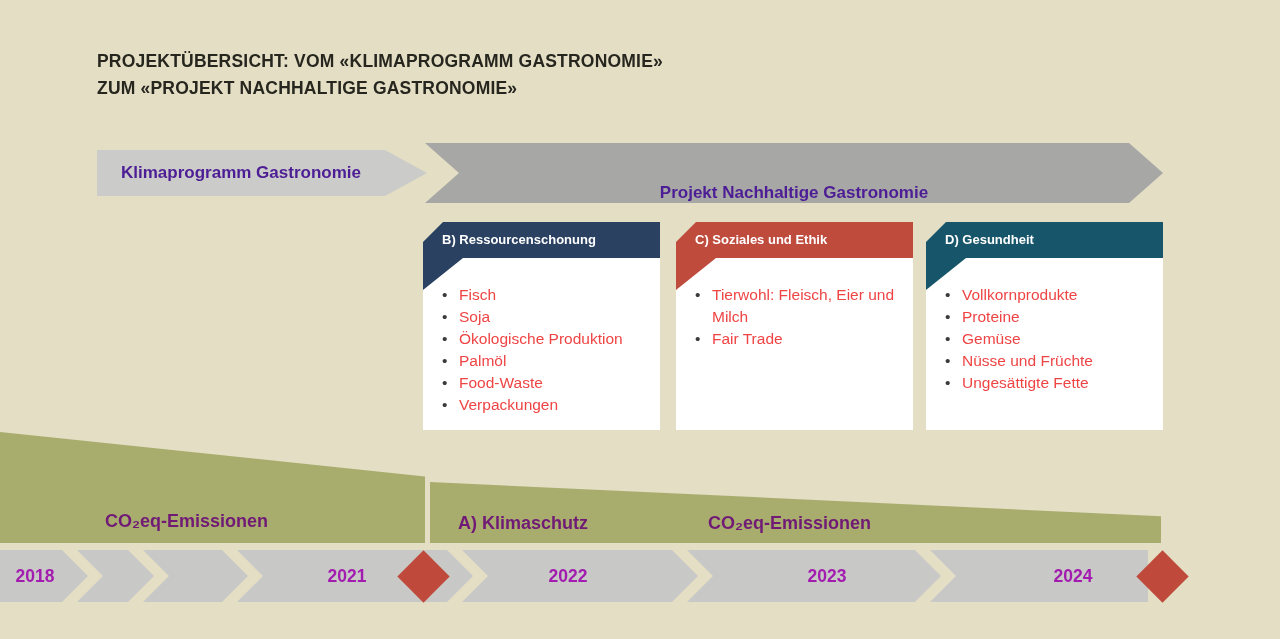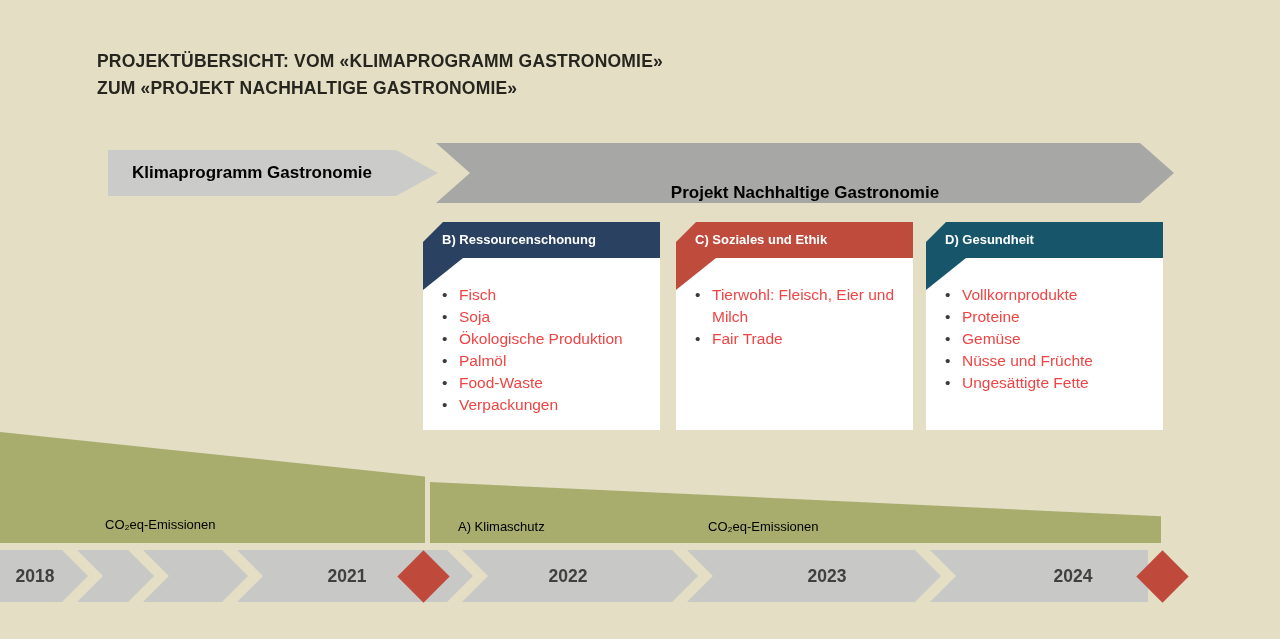--- a/index.html
+++ b/index.html
@@ -11,21 +11,21 @@
   *{box-sizing:border-box;margin:0;padding:0;}
   body{font-family:"Liberation Sans","DejaVu Sans",sans-serif;background:var(--background);}
   .stage{position:relative;width:1280px;height:639px;background:var(--background);overflow:hidden;}
 
   
   .title{position:absolute;left:97px;top:48px;font-size:17.5px;font-weight:700;
          color:var(--text_dark);line-height:26.5px;letter-spacing:.2px;}
 
   
   .banner{position:absolute;display:flex;align-items:center;font-weight:700;
-          font-size:17px;color:#000000;margin-left:11px;}
+          font-size:17px;color:#4c1d95;}
   .banner-1{left:97px;top:150px;width:330px;height:46px;background:var(--banner_light);
             clip-path:polygon(0 0,calc(100% - 42px) 0,100% 50%,calc(100% - 42px) 100%,0 100%);
             justify-content:center;padding-right:42px;}
   .banner-2{left:425px;top:143px;width:738px;height:60px;background:var(--banner_dark);
             clip-path:polygon(0 0,calc(100% - 34px) 0,100% 50%,calc(100% - 34px) 100%,0 100%,34px 50%);
             justify-content:center;padding-left:34px;padding-right:34px;align-items:flex-end;}
 
   
   .card{position:absolute;top:222px;width:237px;height:208px;}
   .card-b{left:423px;} .card-c{left:676px;} .card-d{left:926px;}
@@ -41,31 +41,31 @@
   .card ul{list-style:none;}
   .card li{position:relative;padding-left:17px;font-size:15.5px;line-height:22px;color:#ef4444;}
   .card li::before{content:"\2022";position:absolute;left:0;top:0;color:#3b3b3b;}
 
   
   .wedge{position:absolute;background:var(--wedge_green);}
   .wedge-left{left:0;top:432px;width:425px;height:111px;
               clip-path:polygon(0 0,100% 40%,100% 100%,0 100%);}
   .wedge-right{left:430px;top:482px;width:731px;height:61px;
                clip-path:polygon(0 0,100% 56%,100% 100%,0 100%);padding-left:32px;}
-  .wedge-label{position:absolute;font-weight:400;font-size:13px;color:#000000;white-space:nowrap;}
+  .wedge-label{position:absolute;font-weight:700;font-size:18px;color:#701a75;white-space:nowrap;}
   .wedge-left .wedge-label{left:105px;bottom:11px;}
   .label-klimaschutz{left:28px;bottom:9px;}
   .label-co2-right{left:278px;bottom:9px;}
 
   
   .timeline{position:absolute;left:0;top:550px;width:1148px;height:52px;background:var(--timeline_band);}
   .chev{position:absolute;top:0;width:42px;height:52px;background:var(--background);
         clip-path:polygon(0 0,15px 0,41px 50%,15px 100%,0 100%,26px 50%);}
   .year{position:absolute;top:0;height:52px;line-height:52px;transform:translateX(-50%);
-        font-weight:700;font-size:17.5px;color:#404040;}
+        font-weight:700;font-size:17.5px;color:#a21caf;}
   .diamond{position:absolute;width:37px;height:37px;background:var(--milestone_red);
            transform:rotate(45deg);z-index:3;}
 </style>
 </head>
 <body>
 
 <div class="stage">
 
   <div class="title">
     <div>PROJEKTÜBERSICHT: VOM «KLIMAPROGRAMM GASTRONOMIE»</div>

